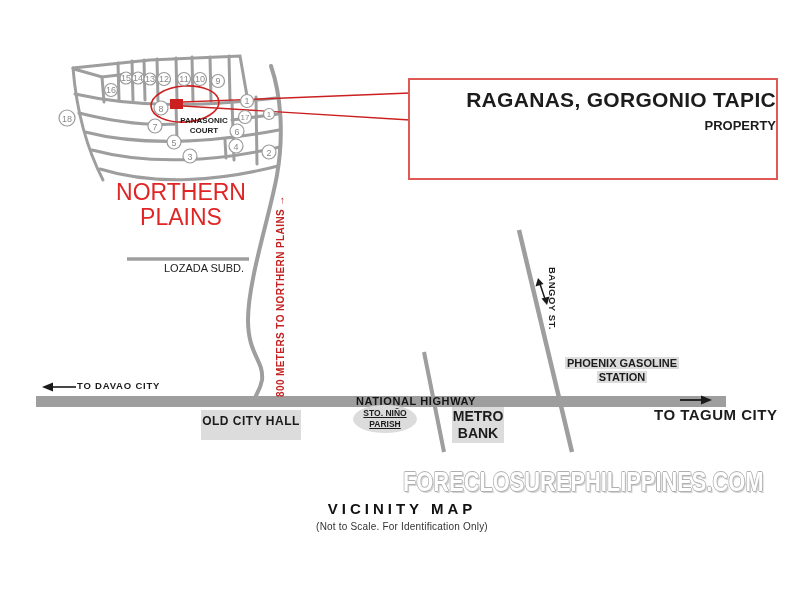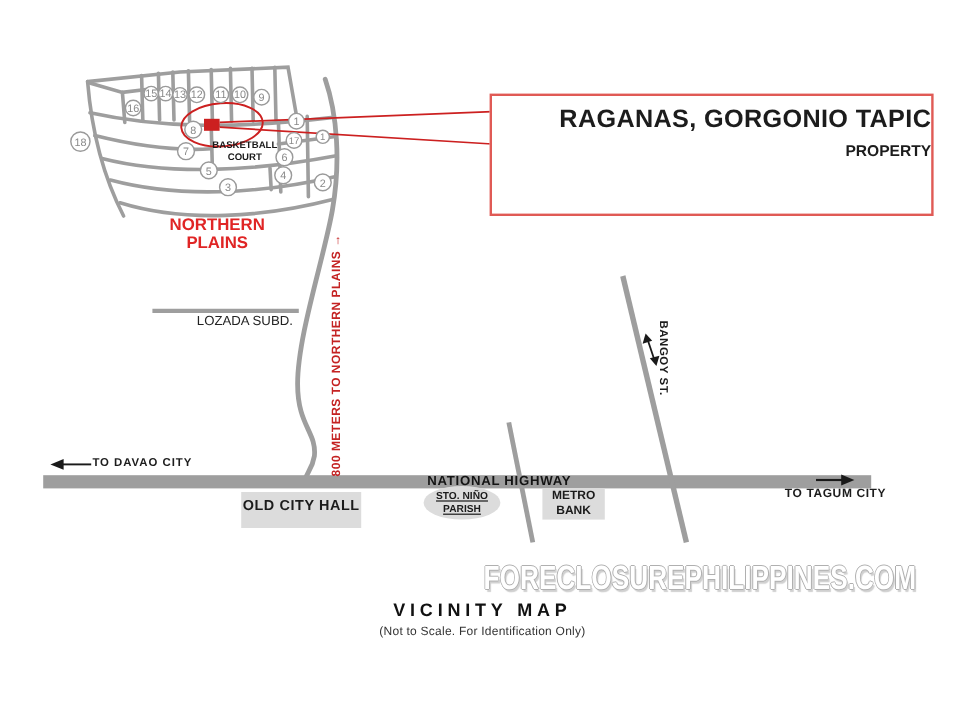--- a/index.html
+++ b/index.html
@@ -8,38 +8,38 @@
   .stage{position:absolute;left:0;top:0;width:800px;height:600px;}
   svg.linework{position:absolute;left:0;top:0;z-index:1;}
   .lbl{position:absolute;z-index:3;white-space:nowrap;}
   .callout{position:absolute;left:408px;top:78px;width:370px;height:102px;
            box-sizing:border-box;border:2px solid #e05a55;background:#ffffff;
            z-index:4;text-align:right;}
   .callout .t1{font-size:21px;font-weight:bold;margin-top:8px;letter-spacing:0.3px;}
   .callout .t2{font-size:13px;font-weight:bold;margin-top:6px;}
   .callout .t3{font-size:14px;font-weight:bold;margin-top:8px;line-height:1.18;}
   .callout .t4{font-size:14px;font-weight:bold;line-height:1.18;}
-  .np{left:116px;top:180px;width:130px;text-align:center;font-size:14px;font-weight:bold;
+  .np{left:116px;top:180px;width:130px;text-align:center;font-size:23px;font-weight:normal;
       color:#e02525;line-height:1.08;}
   .lozada{left:164px;top:262px;font-size:11px;color:#222;}
   .dist{left:275px;top:397px;font-size:10px;font-weight:bold;color:#c42222;
         letter-spacing:0.4px;transform:rotate(-90deg);transform-origin:0 0;}
   .graybox{background:#dcdcdc;text-align:center;font-weight:bold;color:#1b1b1b;}
   .emcor{left:181px;top:360px;width:78px;font-size:11px;line-height:1.2;padding:2px 0;}
   .oldhall{left:201px;top:410px;width:100px;height:30px;font-size:12px;line-height:23px;
            letter-spacing:0.5px;}
   .stonino{left:353px;top:405px;width:64px;height:28px;border-radius:50%;
            font-size:8.5px;line-height:1.25;padding-top:3px;box-sizing:border-box;text-decoration:underline;}
-  .metro{left:452px;top:407px;width:52px;font-size:10px;line-height:1.2;padding:1px 0;}
+  .metro{left:452px;top:407px;width:52px;font-size:14px;line-height:1.2;padding:1px 0;}
   .phoenix{left:558px;top:356px;width:128px;text-align:center;font-weight:bold;
            font-size:11px;line-height:1.3;}
   .phoenix span{background:#dcdcdc;padding:0 2px;}
   .hwy{left:356px;top:395px;font-size:11px;font-weight:bold;color:#141414;letter-spacing:0.6px;}
   .todavao{left:77px;top:380px;font-size:9.5px;font-weight:bold;letter-spacing:0.8px;}
-  .totagum{left:654px;top:406px;font-size:10px;font-weight:bold;letter-spacing:0.5px;}
+  .totagum{left:654px;top:406px;font-size:15px;font-weight:bold;letter-spacing:0.5px;}
   .bangoy{left:558px;top:267px;font-size:9.5px;font-weight:bold;letter-spacing:0.5px;
           transform:rotate(90deg);transform-origin:0 0;}
   .court{left:176px;top:116px;width:56px;text-align:center;font-size:8px;font-weight:bold;
          line-height:1.3;color:#1a1a1a;z-index:3;}
   .watermark{left:403px;top:466px;font-size:28px;font-weight:bold;letter-spacing:0px;
              color:#ffffff;transform:scaleX(0.78);transform-origin:0 0;
              text-shadow:-1px 0 0 #b0b0b0, 1px 0 0 #b0b0b0, 0 -1px 0 #b0b0b0,
                          0 1px 0 #b0b0b0, 2px 2px 1px #d0d0d0;}
   .vtitle{left:292px;top:500px;width:220px;text-align:center;font-size:15px;
           font-weight:bold;letter-spacing:4px;color:#111;}
@@ -187,21 +187,21 @@
         </g>
     </g>
   </svg>
 
   <div class="callout">
     <div class="t1">RAGANAS, GORGONIO TAPIC</div>
     <div class="t2">PROPERTY</div>
   </div>
 
   <div class="lbl court">
-    <div>BASKETBALL</div>
+    <div>PANASONIC</div>
     <div>COURT</div>
   </div>
 
   <div class="lbl np">
     <div>NORTHERN</div>
     <div>PLAINS</div>
   </div>
 
   <div class="lbl lozada">LOZADA SUBD.</div>
 
@@ -217,20 +217,24 @@
   <div class="lbl graybox stonino">
     <div>STO. NIÑO</div>
     <div>PARISH</div>
   </div>
 
   <div class="lbl graybox metro">
     <div>METRO</div>
     <div>BANK</div>
   </div>
 
+  <div class="lbl phoenix">
+    <div><span>PHOENIX GASOLINE</span></div>
+    <div><span>STATION</span></div>
+  </div>
 
   <div class="lbl bangoy">BANGOY ST.</div>
 
   <div class="lbl totagum">TO TAGUM CITY</div>
 
   <div class="lbl watermark">FORECLOSUREPHILIPPINES.COM</div>
 
   <div class="lbl vtitle">VICINITY MAP</div>
   <div class="lbl vsub">(Not to Scale. For Identification Only)</div>
 

